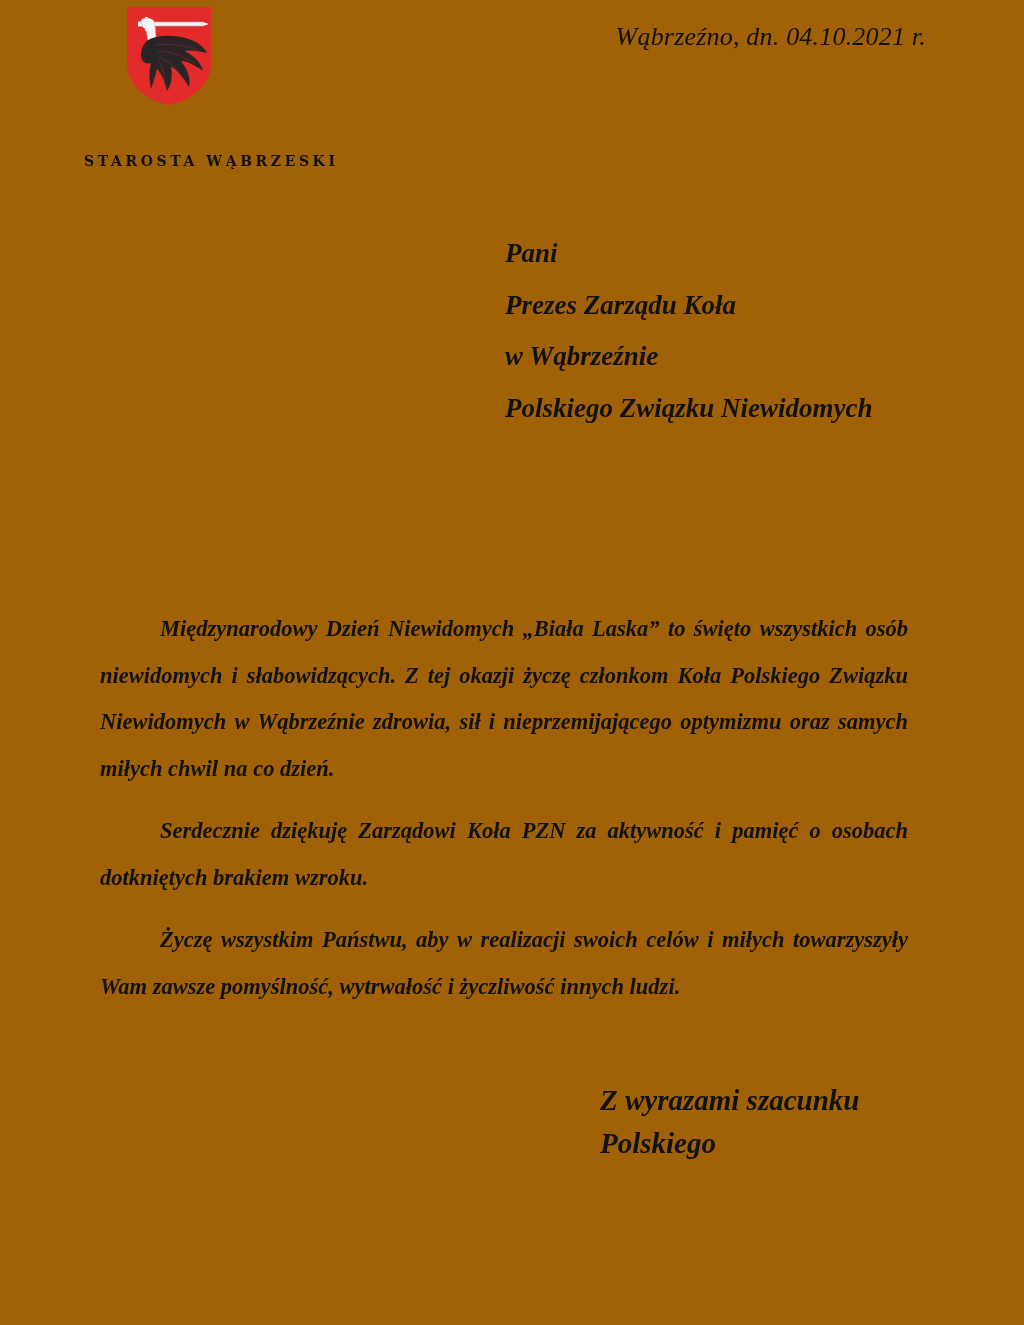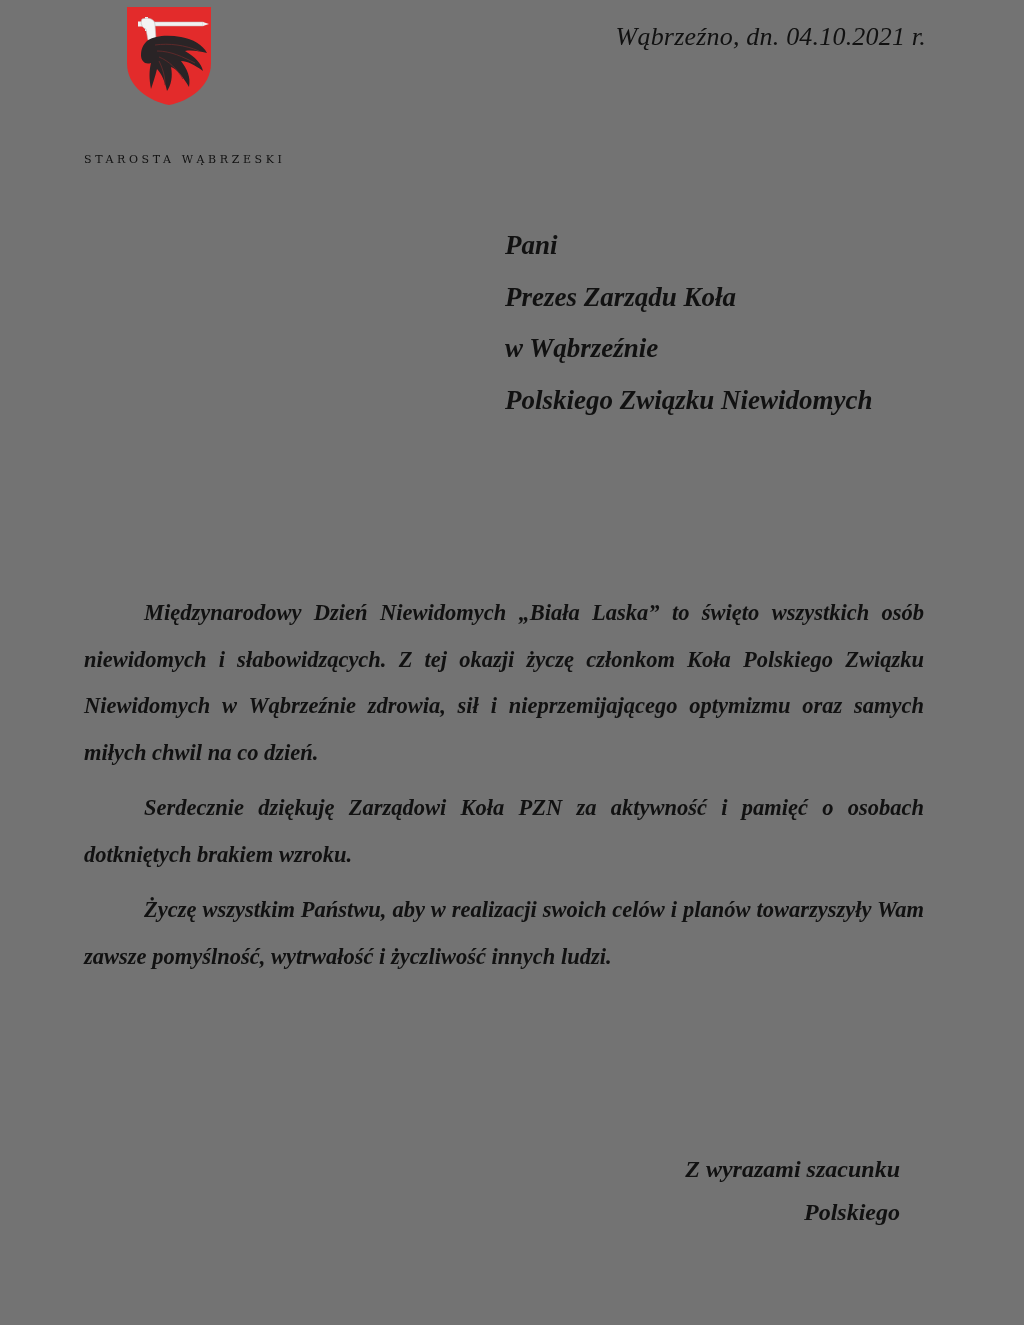--- a/index.html
+++ b/index.html
@@ -1,53 +1,53 @@
 <!DOCTYPE html>
 <html><head>
 <meta charset="utf-8">
 <style>
   html, body { margin: 0; padding: 0; background: #ffffff; }
   body {
     width: 1024px; height: 1325px; position: relative; overflow: hidden;
     font-family: "Liberation Serif", "DejaVu Serif", serif;
     color: #111111;
   }
-  .page { position: absolute; inset: 0; background: #737373; }
+  .page { position: absolute; inset: 0; background: #a16207; }
 
   .coat-of-arms { position: absolute; left: 125px; top: 5px; width: 88px; height: 102px; }
 
   .date-line {
     position: absolute; right: 98px; top: 22px;
     font-style: italic; font-size: 26px; letter-spacing: 0.2px;
     white-space: nowrap;
   }
 
   .issuer {
     position: absolute; left: 84px; top: 153px;
-    font-family: "DejaVu Serif", serif; font-weight: normal;
-    font-size: 11px; letter-spacing: 3.6px; white-space: nowrap;
+    font-family: "DejaVu Serif", serif; font-weight: bold;
+    font-size: 14px; letter-spacing: 3.6px; white-space: nowrap;
   }
 
   .recipient {
-    position: absolute; left: 505px; top: 224px;
+    position: absolute; left: 505px; top: 232px;
     font-style: italic; font-weight: bold; font-size: 27px;
   }
   .recipient .line { height: 51.5px; line-height: 42px; white-space: nowrap; }
 
   .body {
     position: absolute; left: 84px; top: 590px; width: 840px;
     font-style: italic; font-weight: bold; font-size: 22.5px;
     line-height: 46.5px; text-align: justify;
   }
-  .body p { margin: 0; text-indent: 60px; }
+  .body p { margin: 16px; text-indent: 60px; }
   .body p + p { margin-top: 9px; }
 
   .closing {
-    position: absolute; left: 600px; top: 1151px; width: 300px;
-    font-style: italic; font-weight: bold; font-size: 24px; text-align: right;
+    position: absolute; left: 600px; top: 1082px; width: 300px;
+    font-style: italic; font-weight: bold; font-size: 29px; text-align: left;
   }
   .closing .line { height: 43px; line-height: 36px; white-space: nowrap; }
 </style>
 </head>
 <body>
 
 <div class="page">
 
   <div class="coat-of-arms">
     <svg viewBox="0 0 88 102" width="88" height="102">
@@ -72,21 +72,21 @@
   <div class="recipient">
     <div class="line">Pani</div>
     <div class="line">Prezes Zarządu Koła</div>
     <div class="line">w Wąbrzeźnie</div>
     <div class="line">Polskiego Związku Niewidomych</div>
   </div>
 
   <div class="body">
     <p>Międzynarodowy Dzień Niewidomych „Biała Laska” to święto wszystkich osób niewidomych i słabowidzących. Z tej okazji życzę członkom Koła Polskiego Związku Niewidomych w Wąbrzeźnie zdrowia, sił i nieprzemijającego optymizmu oraz samych miłych chwil na co dzień.</p>
     <p>Serdecznie dziękuję Zarządowi Koła PZN za aktywność i pamięć o osobach dotkniętych brakiem wzroku.</p>
-    <p>Życzę wszystkim Państwu, aby w realizacji swoich celów i planów towarzyszyły Wam zawsze pomyślność, wytrwałość i życzliwość innych ludzi.</p>
+    <p>Życzę wszystkim Państwu, aby w realizacji swoich celów i miłych towarzyszyły Wam zawsze pomyślność, wytrwałość i życzliwość innych ludzi.</p>
   </div>
 
   <div class="closing">
     <div class="line">Z wyrazami szacunku</div>
     <div class="line">Polskiego</div>
   </div>
 
 </div>
 
 </body></html>

